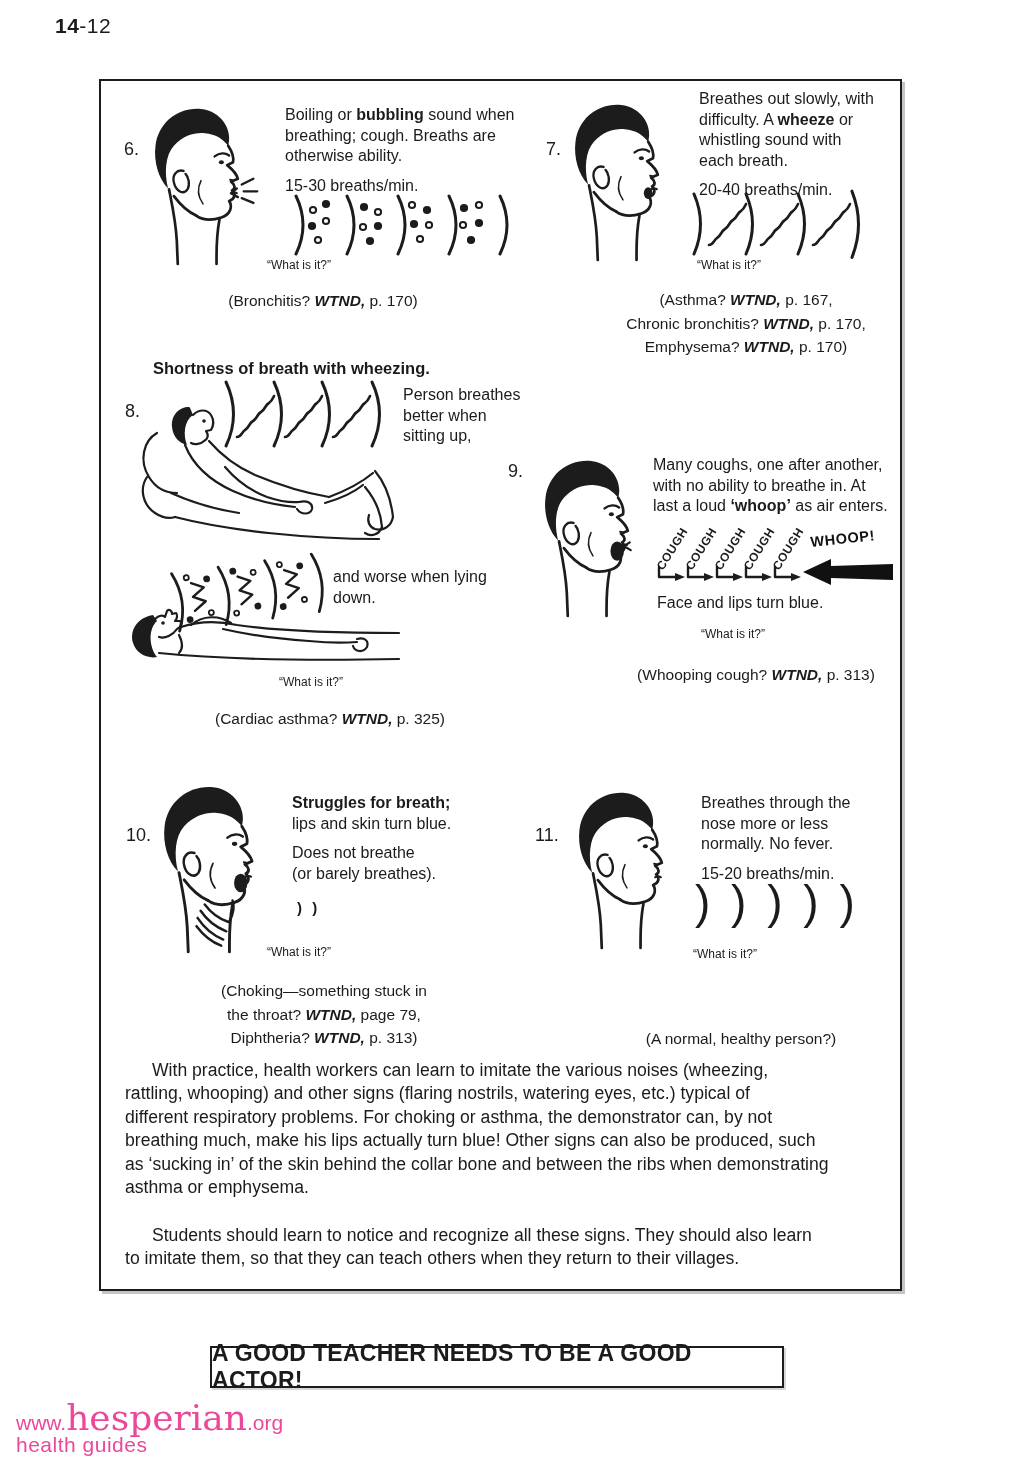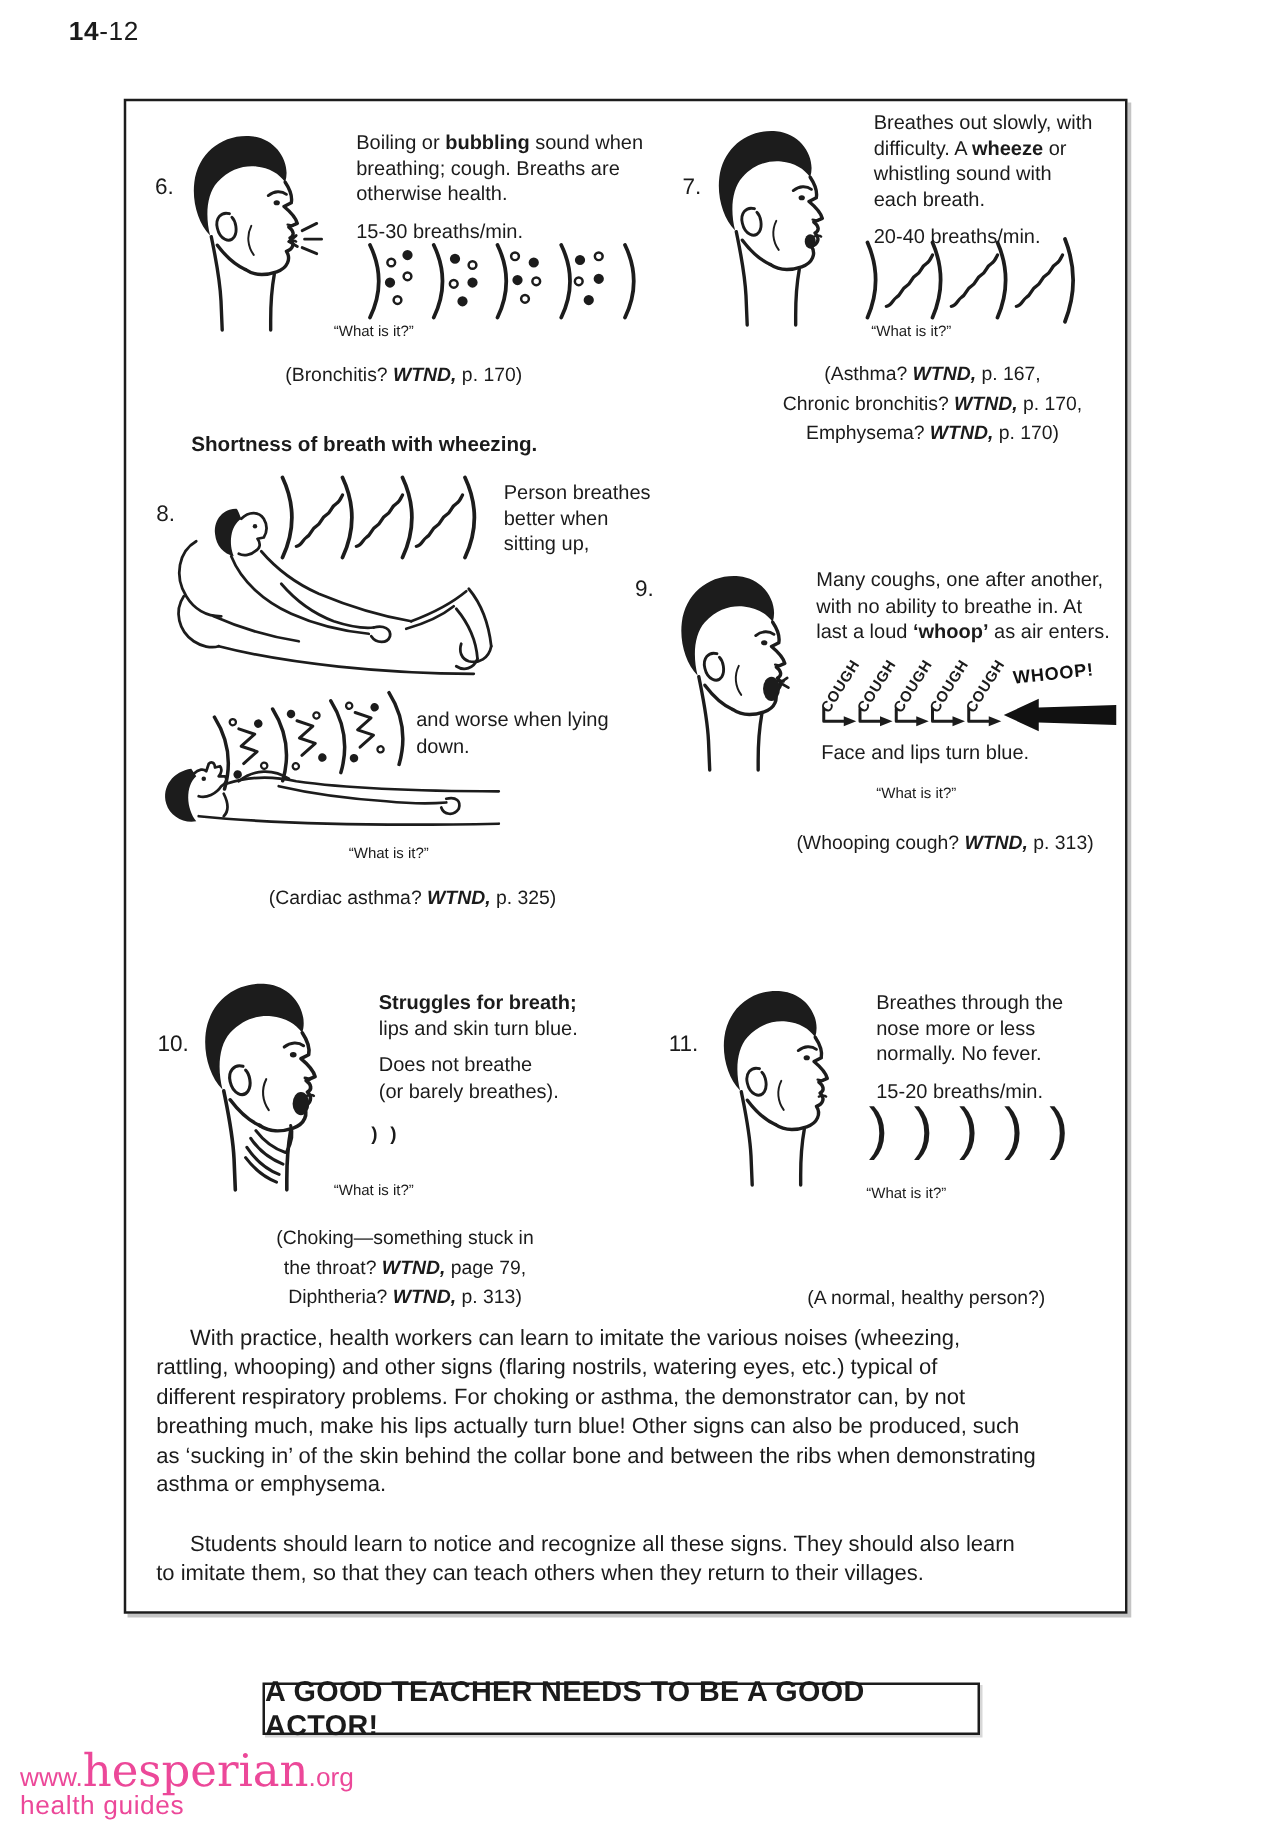--- a/index.html
+++ b/index.html
@@ -9,21 +9,21 @@
   #page-number { position:absolute; left:41px; top:14px; font-size:21px; letter-spacing:.5px; }
   #page-number .chap { font-weight:700;margin-left:14px; }
   #main-box { position:absolute; left:99px; top:79px; width:803px; height:1212px;
               border:2.5px solid #1c1c1c; box-shadow:3px 3px 0 rgba(125,125,125,.45); background:#fff; }
   .num { position:absolute; font-size:18px; }
   .txt { position:absolute; font-size:16px; line-height:20.5px; }
   .rate { margin-top:9px; }
   .what { position:absolute; font-size:12px; }
   .cite { position:absolute; font-size:15.5px; line-height:23.5px; text-align:center; }
   .wtnd { font-weight:700; font-style:italic; }
-  #heading-wheeze { position:absolute; left:52px; top:266px; font-weight:700; font-size:16.5px; }
+  #heading-wheeze { position:absolute; left:52px; top:278px; font-weight:700; font-size:16.5px; }
   svg.illus { position:absolute; overflow:visible; }
   .stroke { fill:none; stroke:#1c1c1c; stroke-linecap:round; stroke-linejoin:round; }
   .marks { position:absolute; white-space:pre; }
   #s10-marks { left:196px; top:818px; font-size:15px; font-weight:700; word-spacing:6px; }
   #s11-marks { left:594px; top:794px; font-size:46px; word-spacing:8px; }
   .para { position:absolute; left:24px; width:780px; font-size:17.6px; line-height:23.4px; }
   .para .indent { padding-left:27px; }
   #banner { position:absolute; left:210px; top:1346px; width:574px; height:42px;
             border:2.5px solid #1c1c1c; display:flex; align-items:center; justify-content:center;
             font-weight:700; font-size:23px; letter-spacing:.3px;
@@ -65,21 +65,21 @@
     <div class="num" style="left:23px;top:58px">6.</div>
     <svg class="illus" style="left:38px;top:22px" width="126" height="165" viewBox="0 0 130 170">
       <use href="#sym-head"></use>
       <g>
         <path class="stroke" stroke-width="2.4" d="M106,84 L118,78 M108,91 L122,91 M106,98 L118,103 M101,88 L95,93 L102,97"></path>
       </g>
     </svg>
     <div class="txt" style="left:184px;top:24px;width:260px">
       <div><span>Boiling or </span><b>bubbling</b><span> sound when</span></div>
       <div><span>breathing; cough. Breaths are</span></div>
-      <div><span>otherwise health.</span></div>
+      <div><span>otherwise ability.</span></div>
       <div class="rate">15-30 breaths/min.</div>
     </div>
     <svg class="illus" style="left:190px;top:112px" width="215" height="66" viewBox="0 0 215 66">
       <g class="stroke" stroke-width="3">
         <path d="M5,3 Q19,32 5,61"></path>
           <path transform="translate(51,0)" d="M5,3 Q19,32 5,61"></path>
         <path transform="translate(102,0)" d="M5,3 Q19,32 5,61"></path>
           <path transform="translate(153,0)" d="M5,3 Q19,32 5,61"></path>
         <path transform="translate(204,0)" d="M5,3 Q19,32 5,61"></path>
       </g>
@@ -286,21 +286,21 @@
       <use href="#sym-head"></use>
       <ellipse cx="91" cy="99" rx="6.5" ry="9" fill="#1c1c1c"></ellipse>
       <g class="stroke" stroke-width="2.4">
         <path d="M56,120 C62,128 70,134 79,137"></path>
         <path d="M52,126 C58,135 67,142 77,146"></path>
         <path d="M49,133 C55,142 64,150 74,154"></path>
         <path d="M48,141 C54,149 62,156 72,160"></path>
         <path d="M80,136 C84,129 85,122 83,116"></path>
       </g>
     </svg>
-    <div class="txt" style="left:202px;top:712px;width:195px">
+    <div class="txt" style="left:191px;top:712px;width:195px">
       <div><b>Struggles for breath;</b></div>
       <div><span>lips and skin turn blue.</span></div>
       <div class="rate">Does not breathe</div>
       <div>(or barely breathes).</div>
     </div>
     <div id="s10-marks" class="marks">) )</div>
     <div class="what" style="left:166px;top:864px">“What is it?”</div>
     <div class="cite" style="left:60px;top:898px;width:326px">
       <div><span>(Choking—something stuck in</span><span class="wtnd"></span><span></span></div>
       <div><span>the throat? </span><span class="wtnd">WTND,</span><span> page 79,</span></div>

